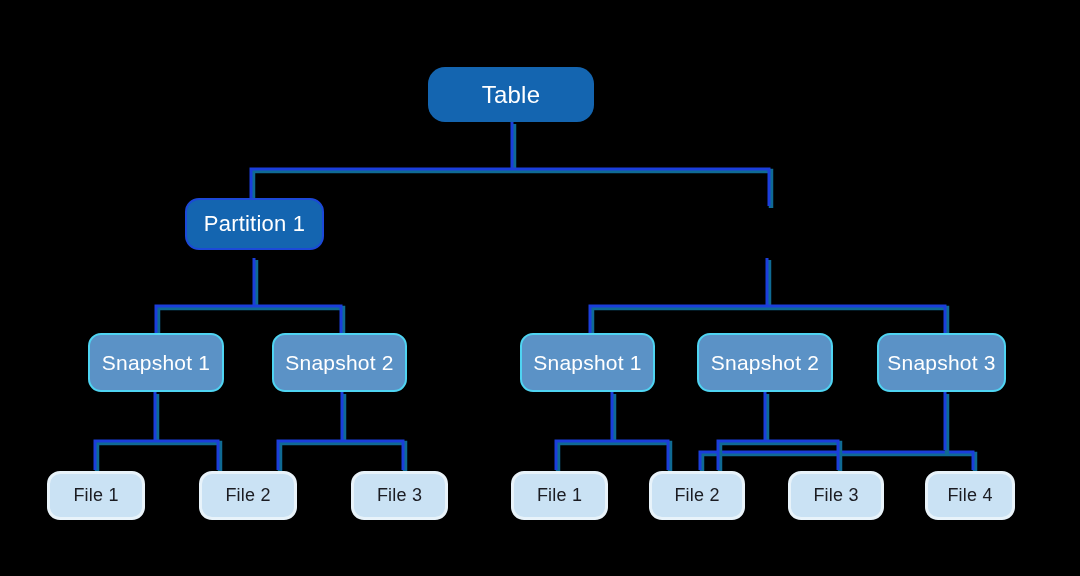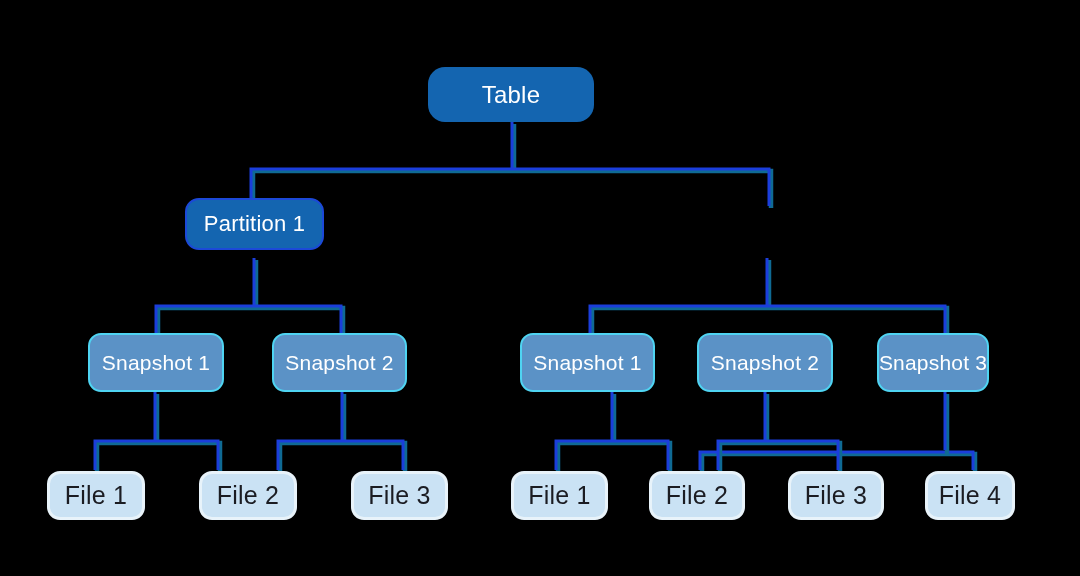--- a/index.html
+++ b/index.html
@@ -27,21 +27,21 @@
     border-radius:14px;font-size:22px;
   }
   .lvl-snapshot{
     background:var(--snapshot-fill,#5B92C6);
     border:2px solid var(--snapshot-border,#4FD4F2);
     border-radius:13px;font-size:21px;
   }
   .lvl-file{
     background:var(--file-fill,#CAE2F4);
     border:3px solid var(--file-border,#E8F3FA);
-    border-radius:13px;font-size:25px;
+    border-radius:13px;font-size:18px;
     color:var(--file-text,#1B1C22);
   }
 </style>
 </head>
 <body>
 
 <div class="stage">
 
   <svg class="connectors" viewBox="0 0 1080 576">
 
@@ -93,21 +93,21 @@
 
   <div class="node lvl-table" style="left:428px;top:67px;width:166px;height:55px;">Table</div>
 
   <div class="node lvl-partition" style="left:185px;top:198px;width:139px;height:52px;">Partition 1</div>
 
   <div class="node lvl-snapshot" style="left:88px;top:333px;width:136px;height:59px;">Snapshot 1</div>
   <div class="node lvl-snapshot" style="left:272px;top:333px;width:135px;height:59px;">Snapshot 2</div>
 
   <div class="node lvl-snapshot" style="left:520px;top:333px;width:135px;height:59px;">Snapshot 1</div>
   <div class="node lvl-snapshot" style="left:697px;top:333px;width:136px;height:59px;">Snapshot 2</div>
-  <div class="node lvl-snapshot" style="left:877px;top:333px;width:112px;height:59px;">Snapshot 3</div>
+  <div class="node lvl-snapshot" style="left:877px;top:333px;width:129px;height:59px;">Snapshot 3</div>
 
   <div class="node lvl-file" style="left:47px;top:471px;width:98px;height:49px;">File 1</div>
   <div class="node lvl-file" style="left:199px;top:471px;width:98px;height:49px;">File 2</div>
   <div class="node lvl-file" style="left:351px;top:471px;width:97px;height:49px;">File 3</div>
 
   <div class="node lvl-file" style="left:511px;top:471px;width:97px;height:49px;">File 1</div>
   <div class="node lvl-file" style="left:649px;top:471px;width:96px;height:49px;">File 2</div>
   <div class="node lvl-file" style="left:788px;top:471px;width:96px;height:49px;">File 3</div>
   <div class="node lvl-file" style="left:925px;top:471px;width:90px;height:49px;">File 4</div>
 

